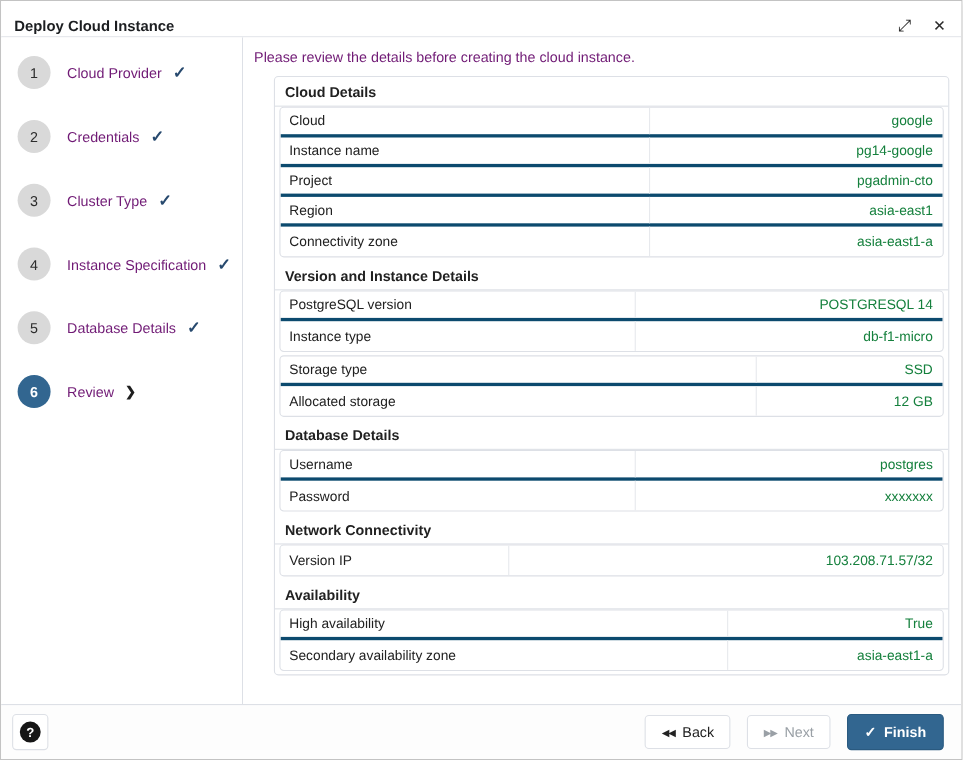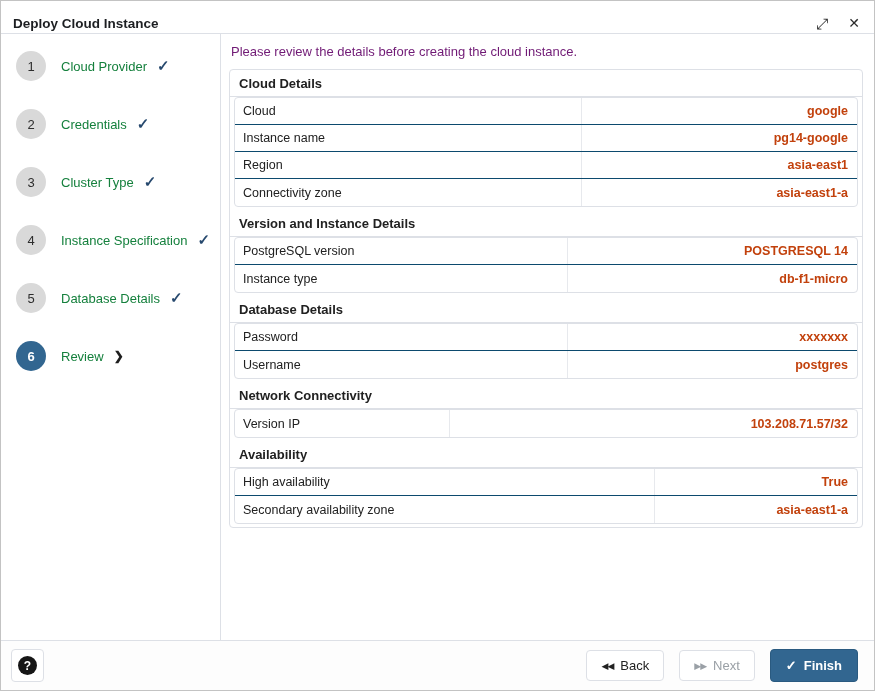--- a/index.html
+++ b/index.html
@@ -41,51 +41,51 @@
     background: #fff;
   }
   .step { height: 58px; display: flex; align-items: center; padding-left: 15px; }
   .step-circle {
     width: 30px; height: 30px; border-radius: 50%;
     background: #d9d9d9; color: #2d2d2d;
     display: flex; align-items: center; justify-content: center;
     font-size: 13px; flex: 0 0 30px;
   }
   .step.active .step-circle { background: #326690; color: #fff; font-weight: bold; }
-  .step-label { margin-left: 15px; font-size: 13px; color: #15803d; }
+  .step-label { margin-left: 15px; font-size: 13px; color: #701a75; }
   .step-check { margin-left: 10px; color: #27496e; font-size: 15px; font-weight: bold; }
   .step-chevron { margin-left: 10px; color: #1e1e1e; font-size: 12px; font-weight: bold; }
   
   .main { flex: 1; padding: 8px 11px 0 8px; overflow: hidden; background: #fff; }
   .intro { font-size: 13px; color: #701a75; margin: 2px 0 10px 2px; }
   .review-box {
     border: 1px solid #dde0e6; border-radius: 4px;
-    background: #fff; overflow: hidden;
+    background: #fff; overflow: hidden; margin-left: 20px;
   }
   .section-header {
     font-size: 13px; font-weight: bold; color: #212121;
     padding: 6px 9px 5px 9px;
     border-bottom: 1px solid #dde0e6;
   }
   .rows-box {
     margin: 0 4px 3px 4px;
     border: 1px solid #dde0e6; border-radius: 4px;
     overflow: hidden;
   }
-  .rrow { display: flex; height: 27px; border-bottom: 1px solid #0c4a6e; }
+  .rrow { display: flex; height: 27px; border-bottom: 3px solid #0c4a6e; }
   .rrow:last-child { border-bottom: none; }
   .rrow .rlabel {
     flex: 0 0 var(--lw); display: flex; align-items: center;
     padding: 0 8px; font-size: 12.5px; color: #212121;
     border-right: 1px solid #e7e9ed;
     white-space: nowrap; overflow: hidden;
   }
   .rrow .rvalue {
     flex: 1; display: flex; align-items: center; justify-content: flex-end;
-    padding: 0 9px; font-size: 12.5px; color: #c2410c; white-space: nowrap; font-weight: bold;
+    padding: 0 9px; font-size: 12.5px; color: #15803d; white-space: nowrap;
   }
   .sec-0 { --lw: 55.8%; }
   .sec-1 { --lw: 53.6%; }
   .sec-2 { --lw: 72.0%; }
   .sec-3 { --lw: 53.6%; }
   .sec-4 { --lw: 34.6%; }
   .sec-5 { --lw: 67.6%; }
   
   .footer {
     flex: 0 0 50px; height: 50px;
@@ -186,20 +186,24 @@
         <div class="rows-box sec-0">
           <div class="rrow">
             <div class="rlabel">Cloud</div>
             <div class="rvalue">google</div>
           </div>
           <div class="rrow">
             <div class="rlabel">Instance name</div>
             <div class="rvalue">pg14-google</div>
           </div>
           <div class="rrow">
+            <div class="rlabel">Project</div>
+            <div class="rvalue">pgadmin-cto</div>
+          </div>
+          <div class="rrow">
             <div class="rlabel">Region</div>
             <div class="rvalue">asia-east1</div>
           </div>
           <div class="rrow">
             <div class="rlabel">Connectivity zone</div>
             <div class="rvalue">asia-east1-a</div>
           </div>
         </div>
 
         <div class="section-header">Version and Instance Details</div>
@@ -207,30 +211,40 @@
           <div class="rrow">
             <div class="rlabel">PostgreSQL version</div>
             <div class="rvalue">POSTGRESQL 14</div>
           </div>
           <div class="rrow">
             <div class="rlabel">Instance type</div>
             <div class="rvalue">db-f1-micro</div>
           </div>
         </div>
 
+        <div class="rows-box sec-2">
+          <div class="rrow">
+            <div class="rlabel">Storage type</div>
+            <div class="rvalue">SSD</div>
+          </div>
+          <div class="rrow">
+            <div class="rlabel">Allocated storage</div>
+            <div class="rvalue">12 GB</div>
+          </div>
+        </div>
 
         <div class="section-header">Database Details</div>
         <div class="rows-box sec-3">
           <div class="rrow">
+            <div class="rlabel">Username</div>
+            <div class="rvalue">postgres</div>
+          </div>
+          <div class="rrow">
             <div class="rlabel">Password</div>
             <div class="rvalue">xxxxxxx</div>
-          </div>
-          <div class="rrow">
-            <div class="rlabel">Username</div>
-            <div class="rvalue">postgres</div>
           </div>
         </div>
 
         <div class="section-header">Network Connectivity</div>
         <div class="rows-box sec-4">
           <div class="rrow">
             <div class="rlabel">Version IP</div>
             <div class="rvalue">103.208.71.57/32</div>
           </div>
         </div>

